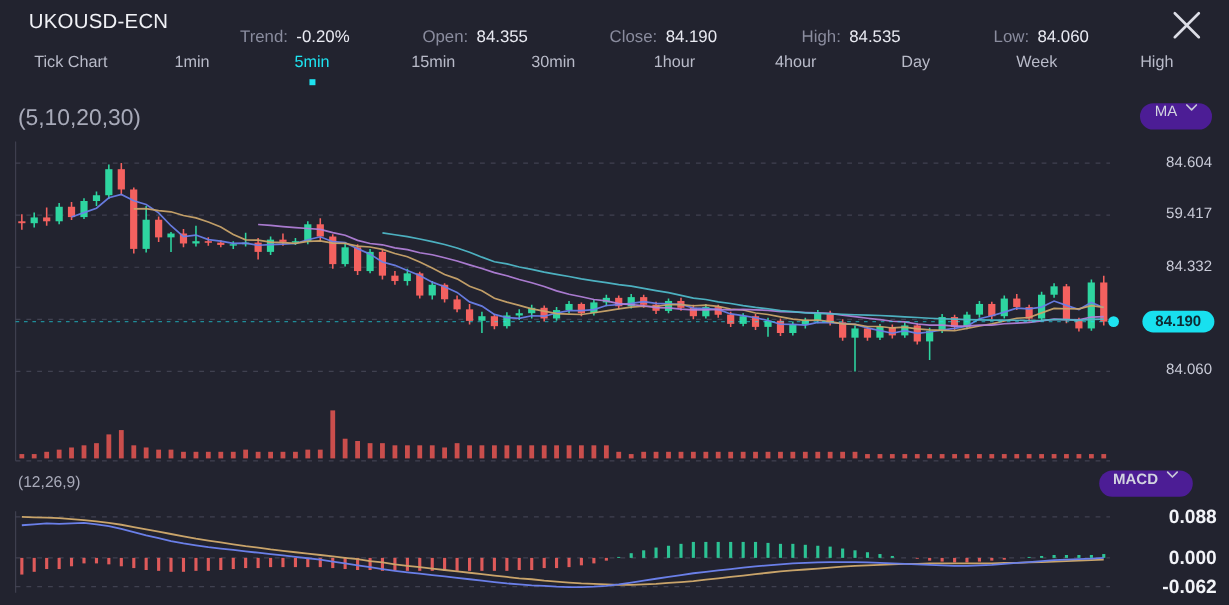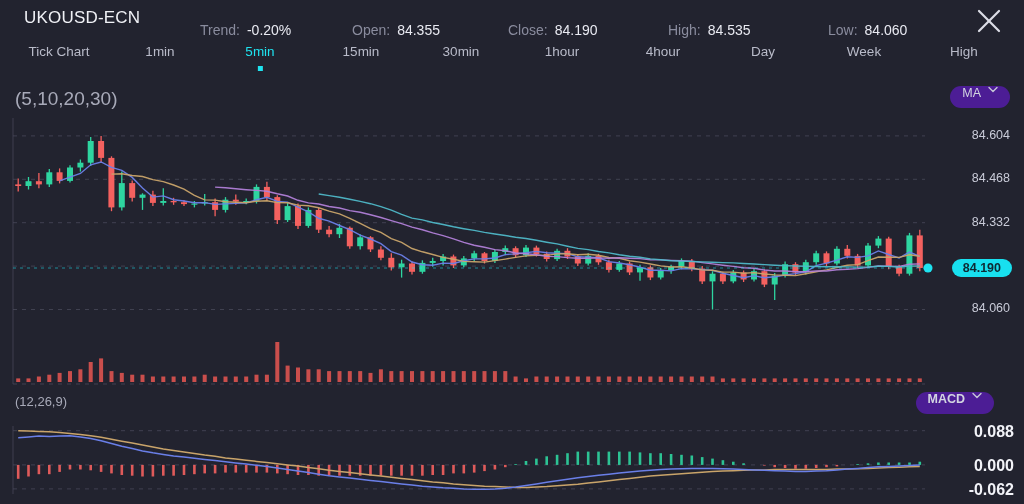--- a/index.html
+++ b/index.html
@@ -444,21 +444,21 @@
         <rect x="876.4" y="268.4" width="4" height="3.6" fill="#d9534f" opacity="0.92"></rect>
         <rect x="886.7" y="268.4" width="4" height="3.6" fill="#d9534f" opacity="0.92"></rect>
         <rect x="897.1" y="268.4" width="4" height="3.6" fill="#d9534f" opacity="0.92"></rect>
         <rect x="907.5" y="268.4" width="4" height="3.6" fill="#d9534f" opacity="0.92"></rect>
         <rect x="917.8" y="268.4" width="4" height="3.6" fill="#d9534f" opacity="0.92"></rect>
         <line x1="13" y1="158.0" x2="925" y2="158.0" stroke="#1ee3f0" stroke-width="1" stroke-dasharray="3 4" opacity="0.55"></line>
         <circle cx="928" cy="158.0" r="4.5" fill="#1ee3f0"></circle>
       </svg>
     <div id="price-labels">
         <div class="price-label" style="top: 17.8706px;">84.604</div>
-        <div class="price-label" style="top: 61.2706px;">84.468</div>
+        <div class="price-label" style="top: 61.2706px;">59.417</div>
         <div class="price-label" style="top: 104.671px;">84.332</div>
         <div class="price-label" style="top: 191.471px;">84.060</div>
         <div class="price-current" style="top: 148.985px;">84.190</div>
       </div>
   </div>
 
   <div class="macd-row">
     <div class="macd-params">(12,26,9)</div>
     <div class="pill macd-pill">
       <span>MACD</span>

